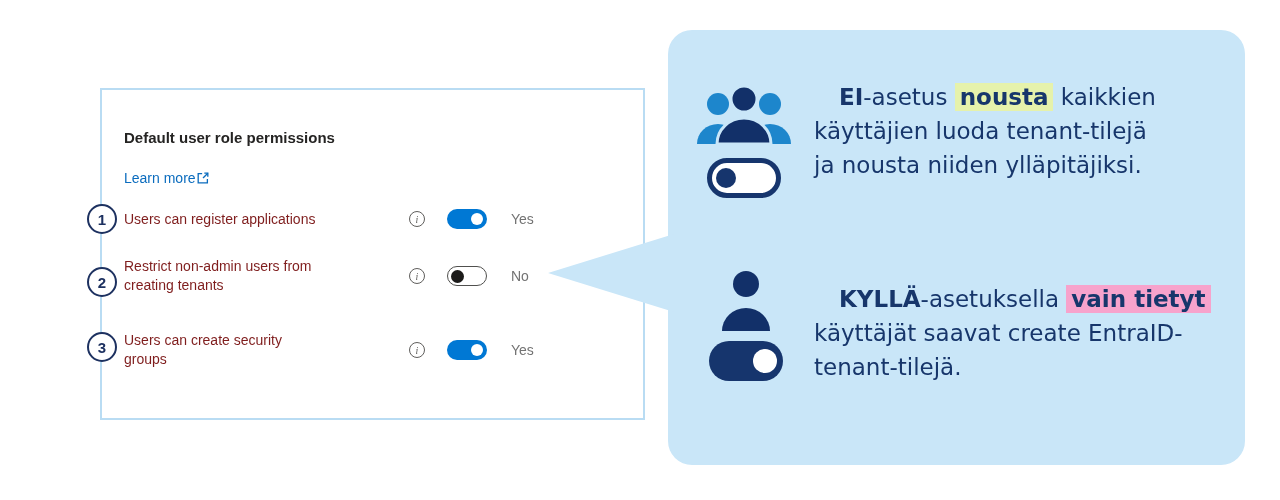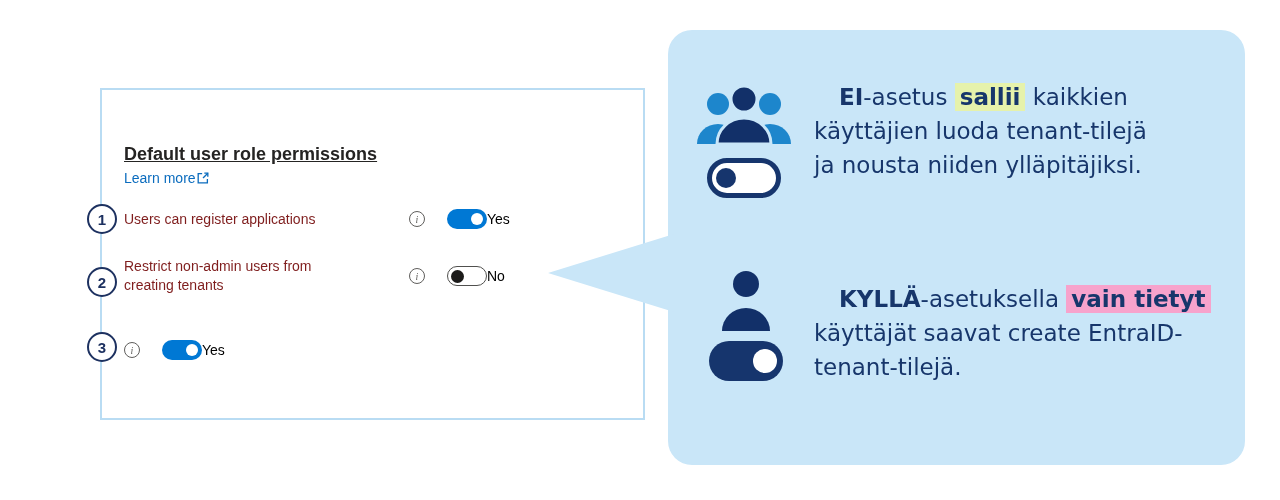--- a/index.html
+++ b/index.html
@@ -2,22 +2,22 @@
 <html><head>
 <meta charset="utf-8">
 <style>
   * { margin:0; padding:0; box-sizing:border-box; }
   html,body { width:1280px; height:500px; background:#ffffff; overflow:hidden;
               font-family:"Liberation Sans", sans-serif; position:relative; }
 
   
   .panel { position:absolute; left:100px; top:88px; width:545px; height:332px;
            background:#fff; border:2px solid #b9dcf3; z-index:1; }
-  .panel-title { position:absolute; left:22px; top:54px; font-size:18px;
-                 font-weight:bold; color:#252423;text-decoration:underline; }
+  .panel-title { position:absolute; left:22px; top:39px; font-size:15px;
+                 font-weight:bold; color:#252423; }
   .learn-more { position:absolute; left:22px; top:80px; font-size:14px;
                 color:#0b6cbe; display:flex; align-items:center; 
                 text-decoration:none; cursor:pointer; }
   .prow { position:absolute; left:22px; right:10px; display:flex; align-items:center; }
   .r1 { top:104px; height:50px; }
   .r2 { top:158px; height:56px; }
   .r3 { top:232px; height:56px; }
   .plabel { width:285px; font-size:14px; color:#7f1d1d; line-height:19px; flex:0 0 auto; }
   .r1 .plabel-inner { display:block; max-width:260px; }
   .r2 .plabel-inner { display:block; max-width:215px; }
@@ -27,21 +27,21 @@
                font-family:"Liberation Serif", serif; display:flex; align-items:center;
                justify-content:center; flex:0 0 auto; cursor:pointer; }
   .mini-toggle { width:40px; height:20px; border-radius:10px; margin-left:22px;
                  position:relative; flex:0 0 auto; cursor:pointer; }
   .mini-toggle.on { background:#0078d4; }
   .mini-toggle.on .knob { position:absolute; right:4px; top:4px; width:12px; height:12px;
                           border-radius:50%; background:#fff; }
   .mini-toggle.off { background:#fff; border:1px solid #50504e; }
   .mini-toggle.off .knob { position:absolute; left:3px; top:2.5px; width:13px; height:13px;
                            border-radius:50%; background:#1c1b1a; }
-  .state-label { font-size:14px; color:#000000; }
+  .state-label { margin-left:24px; font-size:14px; color:#737373; }
   .numbadge { position:absolute; left:-15px; width:30px; height:30px; border-radius:50%;
               background:#fff; border:2px solid #1d3160; color:#1d3160; font-weight:bold;
               font-size:15px; display:flex; align-items:center; justify-content:center;
               z-index:2; }
   .nb1 { top:114px; } .nb2 { top:177px; } .nb3 { top:242px; }
 
   
   .tail { position:absolute; left:548px; top:234px; width:126px; height:78px;
           background:#c9e6f8; clip-path:polygon(100% 0, 100% 100%, 0 50%); z-index:3; }
   .bubble { position:absolute; left:668px; top:30px; width:577px; height:435px;
@@ -97,20 +97,23 @@
         <span class="plabel-inner">Restrict non-admin users from creating tenants</span>
       </span>
     <span class="info-icon">i</span>
     <div class="mini-toggle off">
         <span class="knob"></span>
       </div>
     <span class="state-label">No</span>
   </div>
 
   <div class="prow r3">
+    <span class="plabel">
+        <span class="plabel-inner">Users can create security groups</span>
+      </span>
     <span class="info-icon">i</span>
     <div class="mini-toggle on">
         <span class="knob"></span>
       </div>
     <span class="state-label">Yes</span>
   </div>
 
   <div class="numbadge nb1">1</div>
   <div class="numbadge nb2">2</div>
   <div class="numbadge nb3">3</div>
@@ -127,21 +130,21 @@
       <circle cx="74" cy="24" r="11" fill="#1d86cc"></circle>
       <path d="M53 64 a21 20 0 0 1 42 0 Z" fill="#1d86cc"></path>
       <circle cx="48" cy="19" r="13" fill="#123069" stroke="#c9e6f8" stroke-width="3"></circle>
       <path d="M21 64 a27 26 0 0 1 54 0 Z" fill="#123069" stroke="#c9e6f8" stroke-width="3"></path>
     </svg>
     <div class="big-toggle off">
         <span class="knob"></span>
       </div>
   </div>
 
-  <div class="btext bt1"><b>EI</b><span>-asetus </span><mark class="green">sallii</mark><span> kaikkien käyttäjien luoda tenant-tilejä ja nousta niiden ylläpitäjiksi.</span></div>
+  <div class="btext bt1"><b>EI</b><span>-asetus </span><mark class="green">nousta</mark><span> kaikkien käyttäjien luoda tenant-tilejä ja nousta niiden ylläpitäjiksi.</span></div>
 
   <div class="bicons bi2">
     <svg width="54" height="62" viewBox="0 0 54 62">
       <circle cx="27" cy="14" r="13" fill="#123069"></circle>
       <path d="M3 61 a24 23 0 0 1 48 0 Z" fill="#123069"></path>
     </svg>
     <div class="big-toggle on">
         <span class="knob"></span>
       </div>
   </div>

